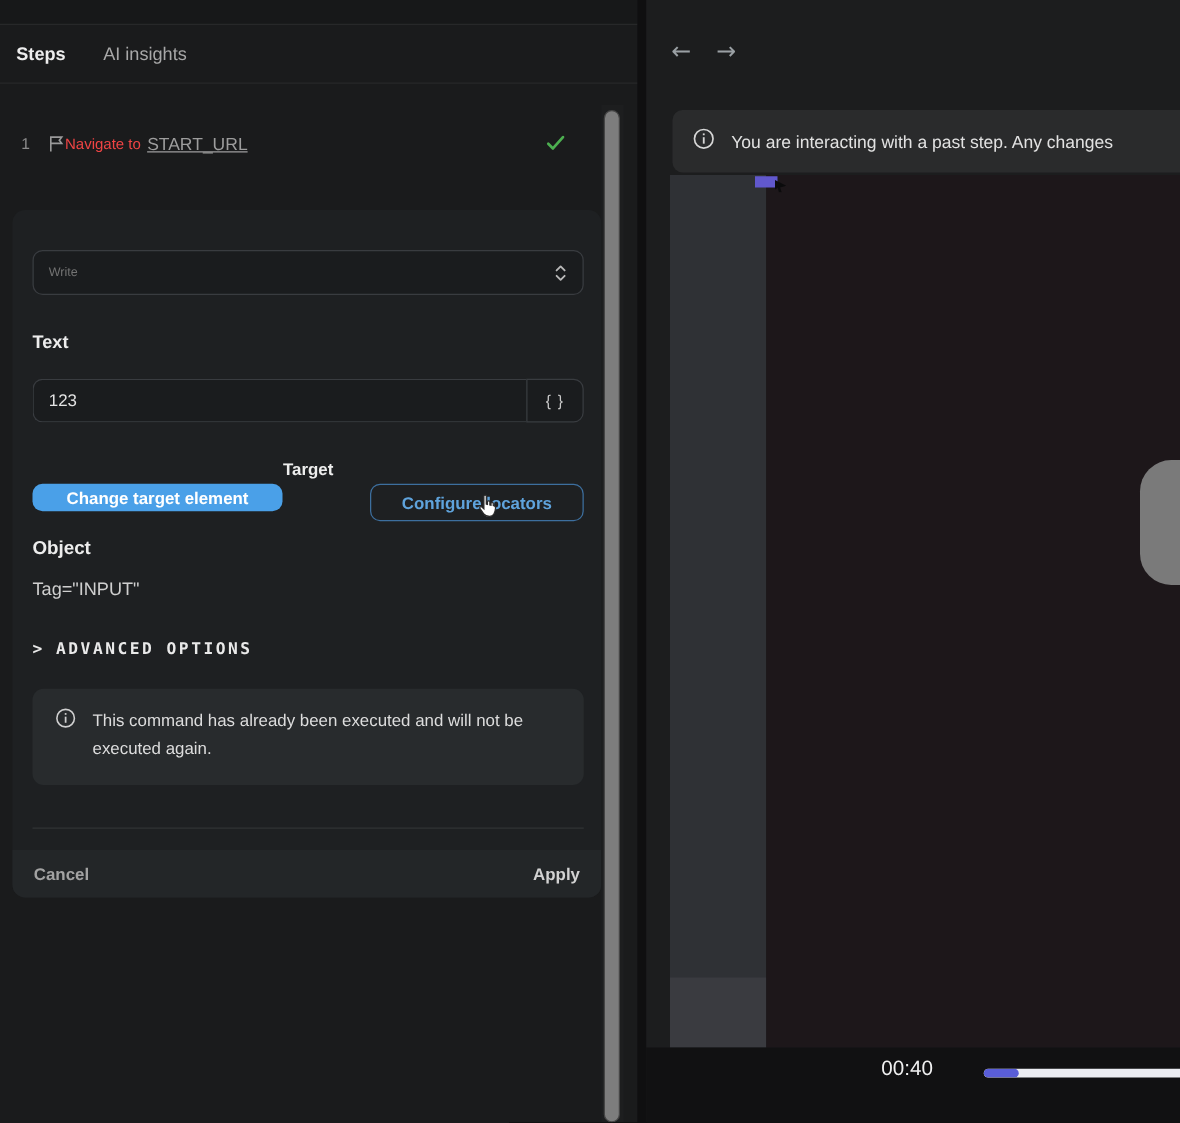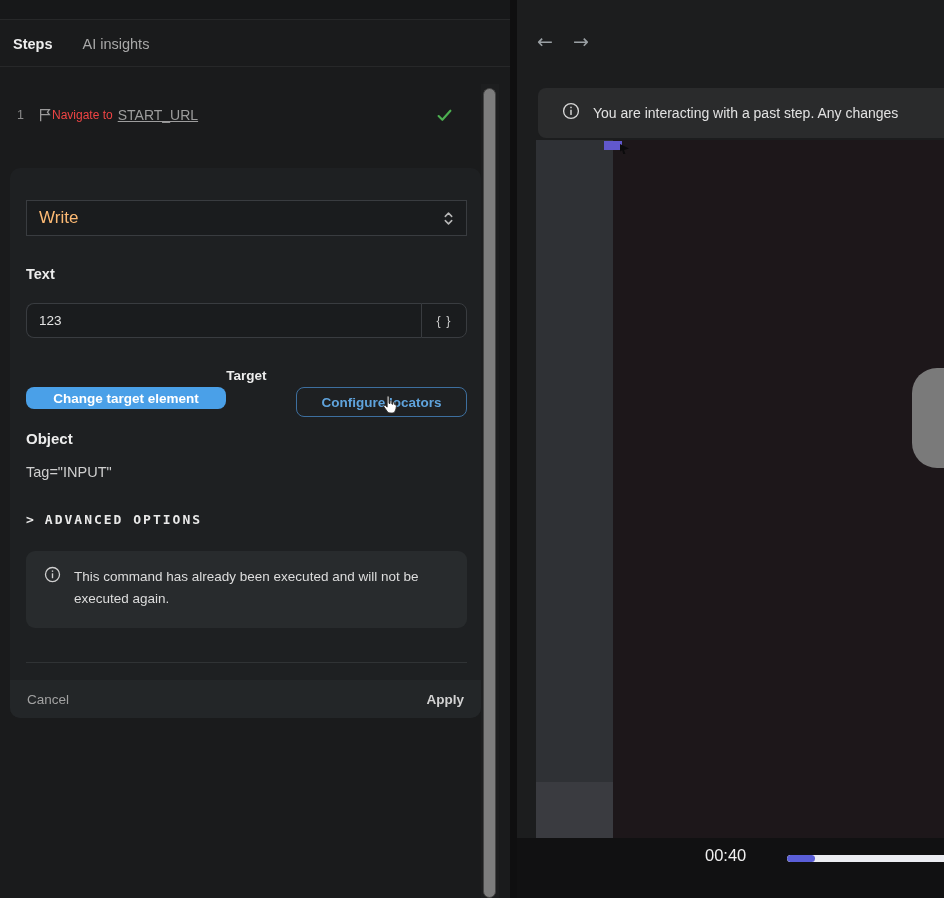--- a/index.html
+++ b/index.html
@@ -18,22 +18,22 @@
 
   .step-row{position:absolute;left:0;top:101px;width:478px;height:28px;display:flex;align-items:center;}
   .step-num{color:#8b8b8b;font-size:12.5px;margin-left:17px;width:14px;}
   .flag{margin-left:8px;display:flex;align-items:center;}
   .step-text{color:#ef4444;font-size:12px;}
   .step-link{color:#9d9d9d;font-size:14px;text-decoration:underline;margin-left:5px;}
   .step-check{position:absolute;right:26px;top:7px;}
 
   .card{position:absolute;left:10px;top:168px;width:471px;height:550px;background:#1e2022;border-radius:10px;}
   .select{position:absolute;left:16px;top:32px;width:441px;height:36px;background:#1a1c1e;
-          border:1px solid #393c40;border-radius:0;display:flex;align-items:center;
-          padding:0 12px;color:#fdba74;font-size:17px;cursor:pointer;}
+          border:1px solid #393c40;border-radius:8px;display:flex;align-items:center;
+          padding:0 12px;color:#737373;font-size:10px;cursor:pointer;}
   .select-chevrons{margin-left:auto;display:flex;}
   .text-label{position:absolute;left:16px;top:98px;color:#ededed;font-weight:bold;font-size:14.5px;}
   .input-row{position:absolute;left:16px;top:135px;width:441px;height:35px;display:flex;}
   .text-input{flex:1;background:#1a1c1e;border:1px solid #393c40;border-right:none;
               border-radius:8px 0 0 8px;color:#e3e3e3;font-size:13.5px;padding:0 12px;outline:none;
               font-family:"Liberation Sans",sans-serif;}
   .code-btn{width:46px;background:#1a1c1e;border:1px solid #393c40;border-radius:0 8px 8px 0;
             color:#c9c9c9;font-size:12.5px;display:flex;align-items:center;justify-content:center;
             letter-spacing:1px;cursor:pointer;}
   .target-divider{position:absolute;left:16px;top:188px;width:441px;display:flex;align-items:center;gap:12px;flex-direction:column;}
@@ -50,42 +50,42 @@
   .object-value{position:absolute;left:16px;top:296px;color:#cfcfcf;font-size:14.5px;}
   .advanced{position:absolute;left:16px;top:344px;color:#e9e9e9;font-family:"DejaVu Sans Mono",monospace;
             font-weight:bold;font-size:13px;letter-spacing:2px;cursor:pointer;display:flex;gap:9px;}
   .info-box{position:absolute;left:16px;top:383px;width:441px;height:77px;background:#282b2d;border-radius:9px;
             display:flex;padding:15px 18px 0 18px;gap:13px;}
   .info-box .msg{color:#dddddd;font-size:13.5px;line-height:1.6;max-width:360px;}
   .card-divider{position:absolute;left:16px;top:494px;width:441px;height:1px;background:#303335;}
   .card-footer{position:absolute;left:0;top:512px;width:471px;height:38px;background:#232628;
                border-radius:0 0 10px 10px;display:flex;align-items:center;justify-content:space-between;
                padding:0 17px;}
-  .cancel-btn{color:#a2a2a2;font-size:13.5px;font-weight:normal;background:none;border:none;cursor:pointer;
+  .cancel-btn{color:#a2a2a2;font-size:13.5px;font-weight:bold;background:none;border:none;cursor:pointer;
               font-family:"Liberation Sans",sans-serif;padding:0;}
   .apply-btn{color:#d2d2d2;font-size:13.5px;font-weight:bold;background:none;border:none;cursor:pointer;
              font-family:"Liberation Sans",sans-serif;padding:0;}
 
   .scroll-track{position:absolute;left:481px;top:84px;width:18px;height:814px;background:#1d1e1f;}
   .scroll-thumb{position:absolute;left:483px;top:88px;width:13px;height:810px;background:#7d7d7d;
                 border:1px solid #454545;border-radius:7px;cursor:pointer;}
 
   .panel-gap{position:absolute;left:510px;top:0;width:7px;height:898px;background:#0f0f10;}
 
   
   .right-panel{position:absolute;left:517px;top:0;width:427px;height:898px;background:#1c1d1e;}
   .nav-arrows{position:absolute;left:20px;top:30px;display:flex;gap:20px;color:#9aa0a4;font-size:19px;
               font-family:"DejaVu Sans",sans-serif;}
   .nav-arrow{cursor:pointer;}
   .url-bar{position:absolute;left:95px;top:28px;width:332px;height:34px;background:#2c2e31;
            border-radius:17px 0 0 17px;display:flex;align-items:center;gap:9px;padding-left:15px;
            overflow:hidden;cursor:text;}
   .url-text{color:#93989c;font-size:14px;white-space:nowrap;}
   .banner{position:absolute;left:21px;top:88px;width:406px;height:50px;background:#2a2b2c;
-          border-radius:8px 0 0 8px;display:flex;align-items:center;gap:13px;padding-left:24px;overflow:hidden;}
+          border-radius:8px 0 0 8px;display:flex;align-items:center;gap:13px;padding-left:16px;overflow:hidden;}
   .banner .msg{color:#e2e2e2;font-size:14px;white-space:nowrap;}
 
   .frame{position:absolute;left:0;top:140px;width:427px;height:698px;}
   .frame-strip{position:absolute;left:19px;top:0;width:77px;height:698px;background:#2f3135;}
   .strip-footer{position:absolute;left:19px;top:642px;width:77px;height:56px;background:#3a3b40;}
   .frame-content{position:absolute;left:96px;top:0;width:331px;height:698px;background:#1d171a;}
   .purple-badge{position:absolute;left:87px;top:1px;width:18px;height:9px;background:#6158cd;}
   .dark-mark{position:absolute;left:103px;top:4px;width:9px;height:10px;background:#0b0b0c;
              clip-path:polygon(0 0,100% 45%,45% 60%,60% 100%,35% 100%,25% 62%,0 75%);}
   .handle-pill{position:absolute;left:395px;top:228px;width:49px;height:100px;background:#7a7a7a;

